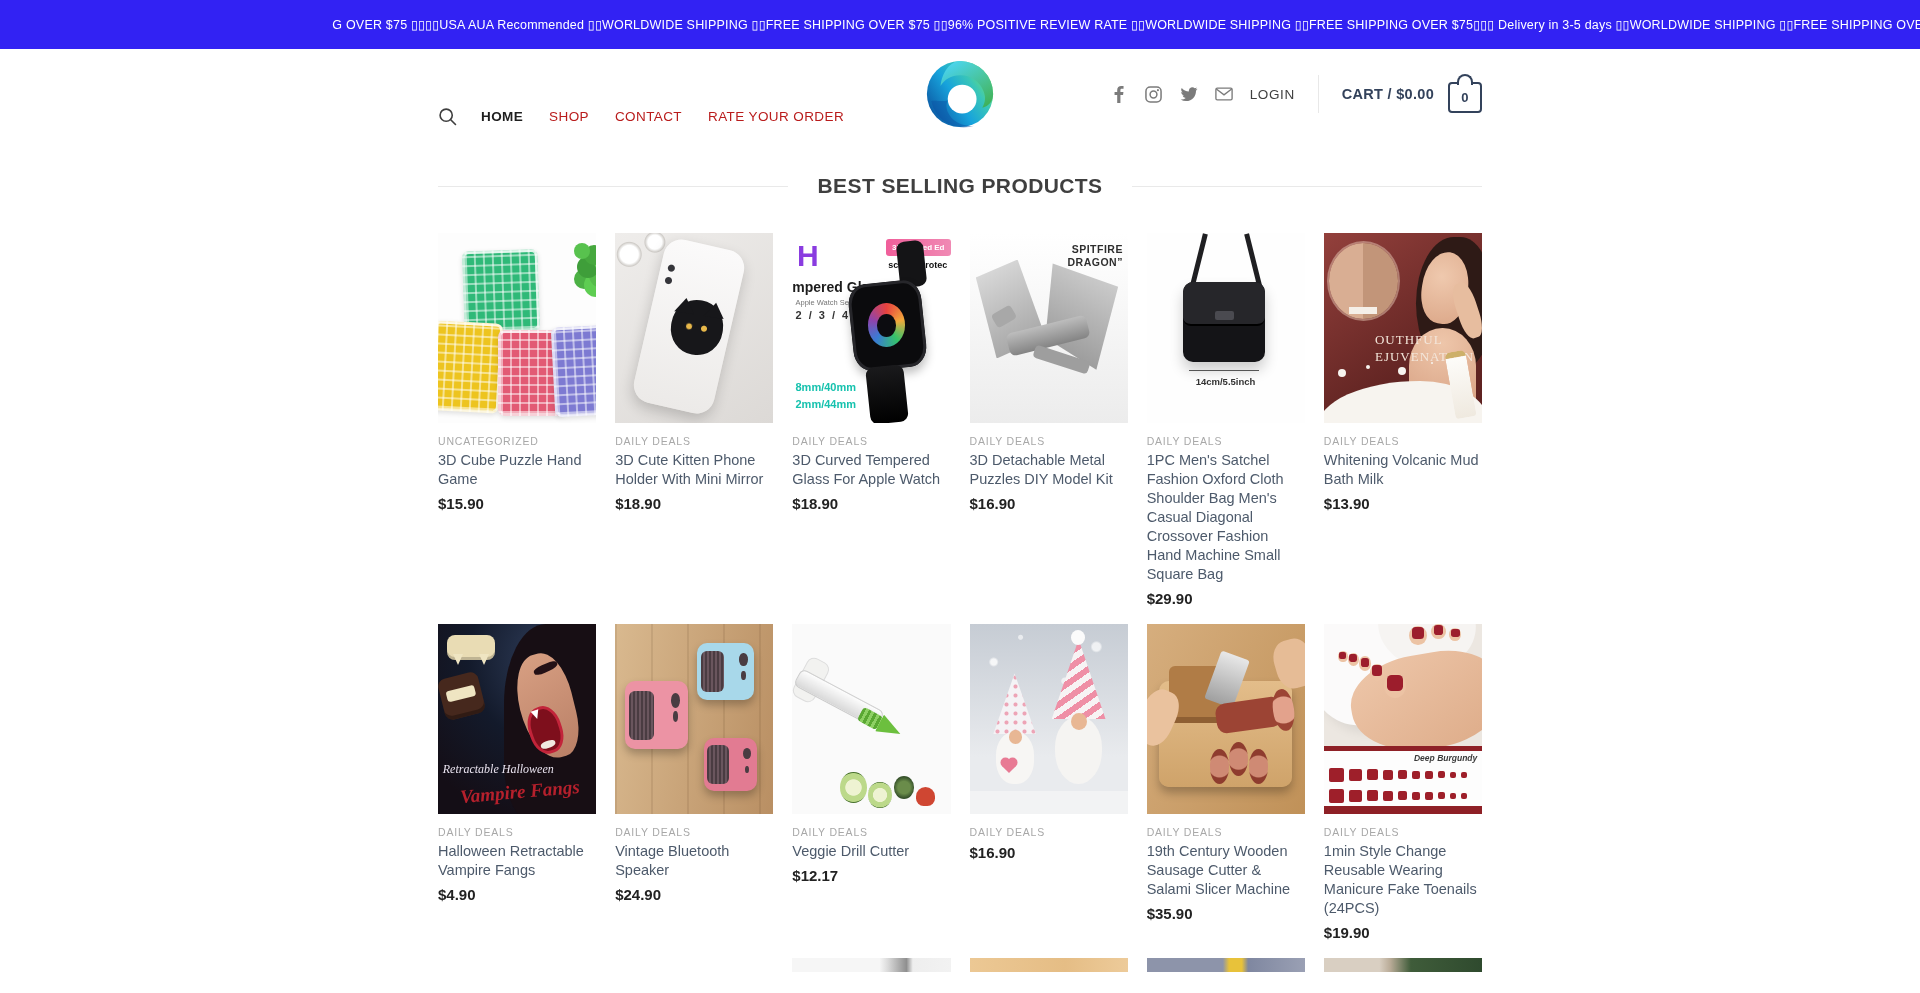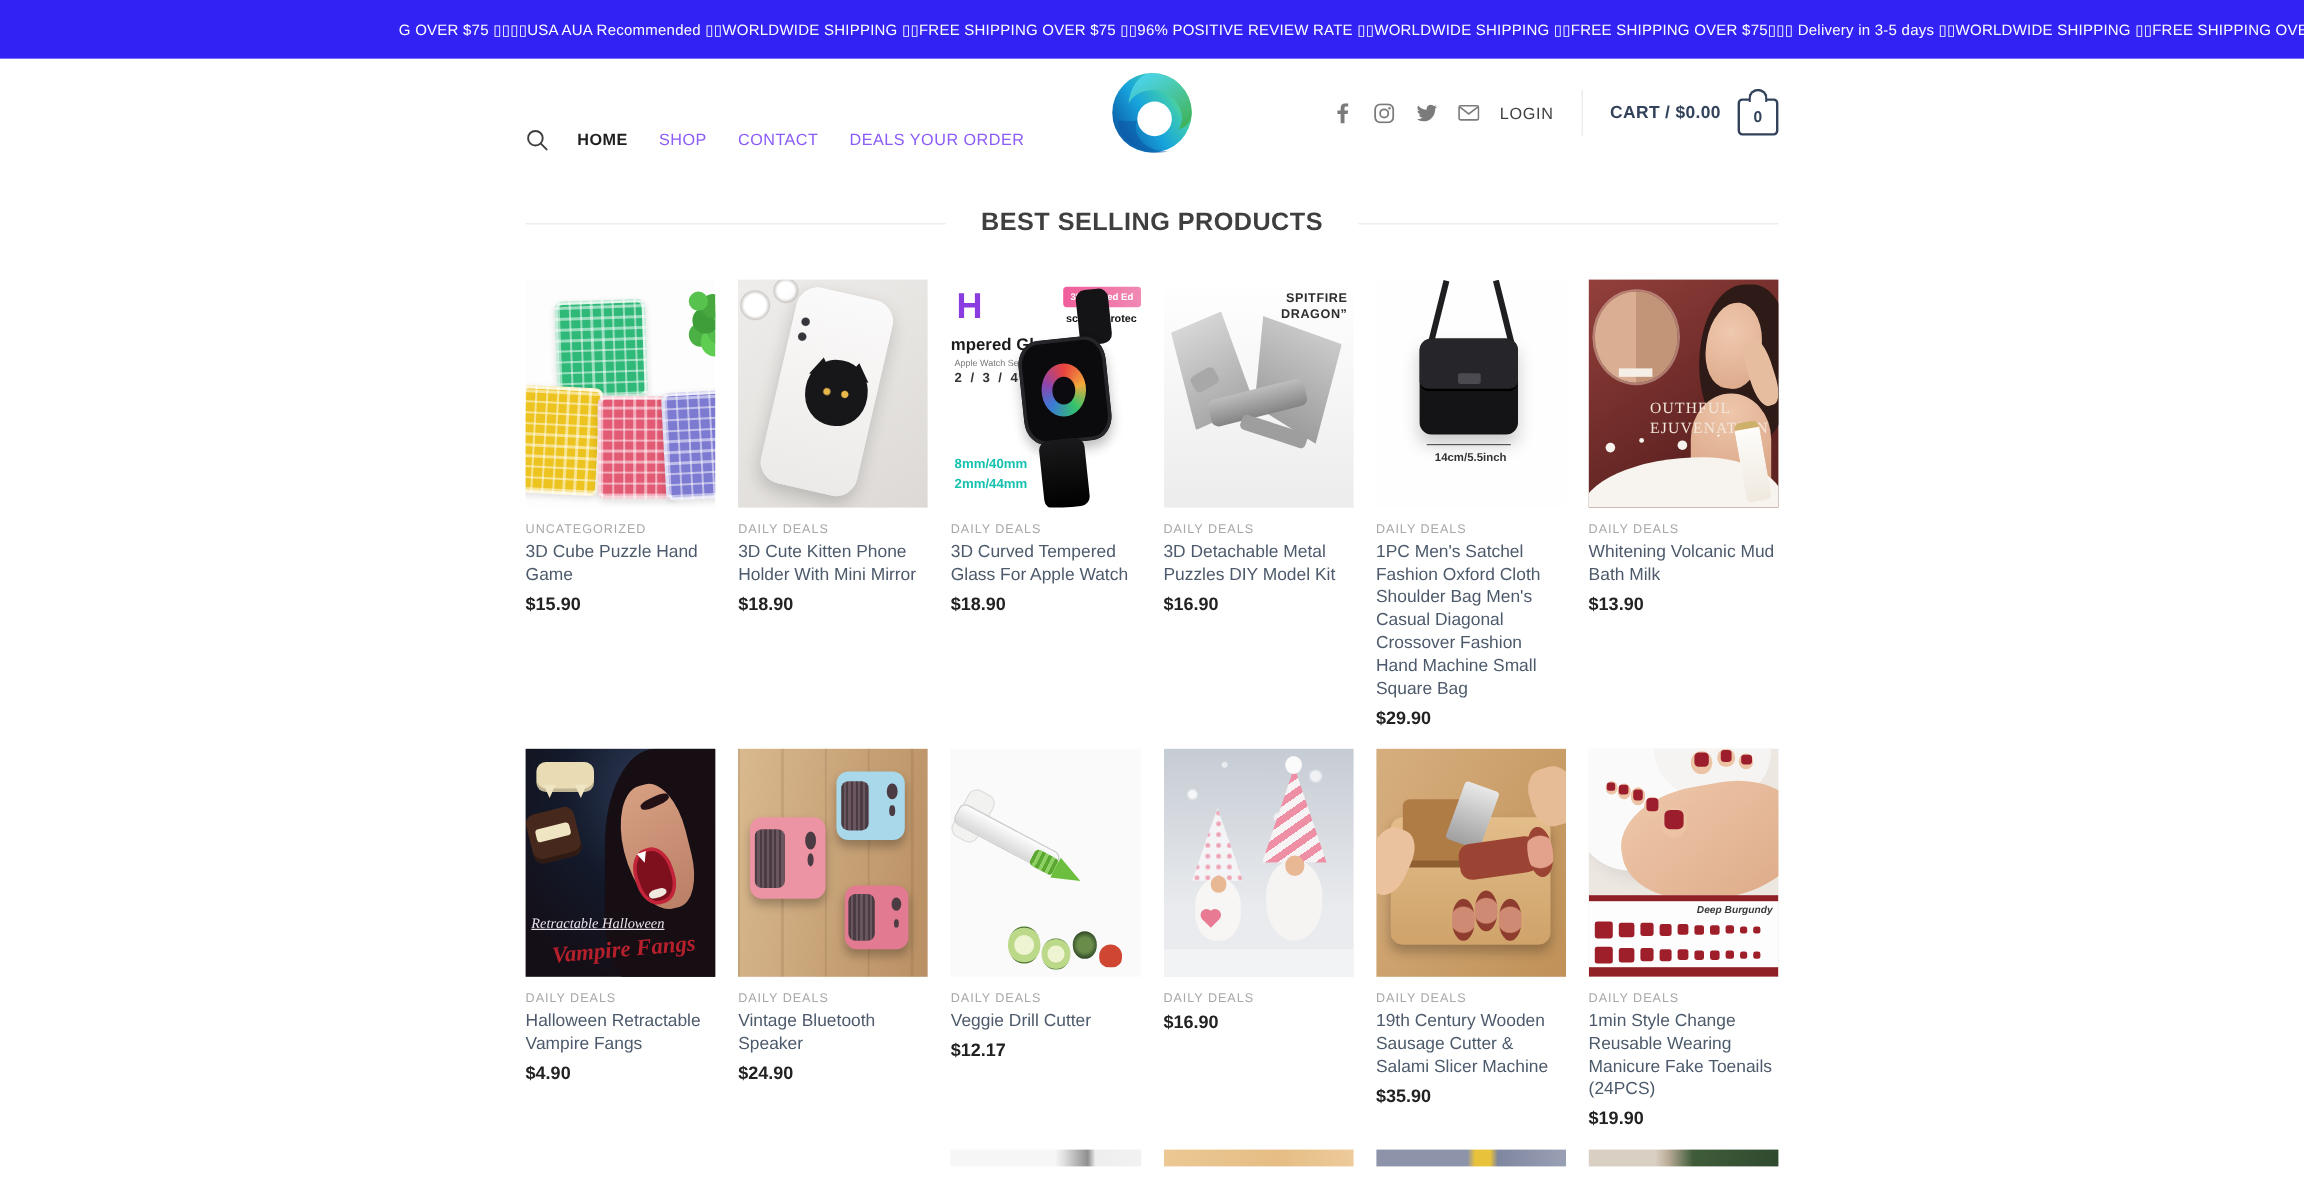--- a/index.html
+++ b/index.html
@@ -9,21 +9,21 @@
   
   .topbar{height:49px;background:#3222f3;color:#fff;display:flex;align-items:center;overflow:hidden;white-space:nowrap;}
   .topbar .marquee{font-size:12.5px;letter-spacing:.2px;margin:0 auto;transform:translateX(185px);}
 
   
   .header{height:90px;background:#fff;position:relative;}
   .header-inner{width:1044px;height:100%;margin:0 auto;position:relative;display:flex;align-items:center;justify-content:space-between;}
   .hleft{display:flex;align-items:center;gap:24px;margin-top:45px;}
   .search-btn{display:flex;align-items:center;}
   nav{display:flex;align-items:center;gap:26px;}
-  nav a{font-size:13.5px;letter-spacing:.4px;color:#8b5cf6;font-weight:400;}
+  nav a{font-size:13.5px;letter-spacing:.4px;color:#b91c1c;font-weight:400;}
   nav a.active{color:#1f1f1f;font-weight:700;}
   .logo{position:absolute;left:50%;top:50%;transform:translate(-50%,-50%);width:72px;height:72px;}
   .hright{display:flex;align-items:center;gap:17px;}
   .soc{display:flex;align-items:center;justify-content:center;width:18px;height:18px;}
   .soc svg{display:block}
   .vdiv{width:1px;height:38px;background:#e8e8e8;margin:0 6px;}
   .login{font-size:13.5px;letter-spacing:.6px;color:#3f3f3f;font-weight:500;}
   .cart{display:flex;align-items:center;gap:14px;color:#33425b;font-weight:600;font-size:14.5px;letter-spacing:.3px;}
   .cart-badge{position:relative;width:30px;height:27px;border:2px solid #33425b;border-radius:4px;display:flex;align-items:center;justify-content:center;font-size:13px;font-weight:700;color:#33425b;margin-top:6px;}
   .cart-badge::before{content:"";position:absolute;top:-10px;left:7px;width:12px;height:9px;border:2px solid #33425b;border-bottom:none;border-radius:8px 8px 0 0;background:#fff;}
@@ -125,21 +125,21 @@
   .t7 .fangs::before,.t7 .fangs::after{content:"";position:absolute;bottom:-10px;border:5px solid transparent;border-top:11px solid #efe5c2;}
   .t7 .fangs::before{left:12%}.t7 .fangs::after{right:12%}
   .t7 .case7{left:2%;top:27%;width:26%;height:22%;background:#46281d;border-radius:8px;transform:rotate(-14deg);box-shadow:inset 0 -4px 0 rgba(0,0,0,.3);}
   .t7 .case7::before{content:"";position:absolute;left:15%;top:32%;width:70%;height:26%;background:#efe5c2;border-radius:3px;}
   .t7 .hair7{right:-8%;top:0;width:66%;height:105%;background:#170e14;border-radius:40% 0 0 30%;}
   .t7 .face7{right:14%;top:15%;width:34%;height:56%;background:linear-gradient(160deg,#d8a083,#b97f66);border-radius:50% 45% 40% 55%;transform:rotate(-14deg);}
   .t7 .brow7{right:24%;top:21%;width:16%;height:4%;background:#241116;transform:rotate(-24deg);border-radius:40%;}
   .t7 .mouth7{right:22%;top:43%;width:17%;height:22%;background:#7e0f1c;border:3px solid #c2243a;border-radius:45%;transform:rotate(-18deg);}
   .t7 .mouth7::before{content:"";position:absolute;left:20%;top:-1px;border:4px solid transparent;border-top:9px solid #fff;}
   .t7 .mouth7::after{content:"";position:absolute;left:15%;bottom:6%;width:55%;height:18%;background:#f1e8e0;border-radius:40%;}
-  .t7 .l1{left:3%;top:73%;font:italic 400 12px/1 "Liberation Serif",serif;color:#e9e3ef;text-decoration:underline;}
+  .t7 .l1{left:3%;top:73%;font:italic 400 12px/1 "Liberation Serif",serif;color:#e9e3ef;}
   .t7 .l2{left:14%;top:83%;font:italic 700 19px/1 "Liberation Serif",serif;color:#b5202c;transform:rotate(-5deg);}
 
   
   .t8{background:repeating-linear-gradient(90deg,rgba(90,60,30,.12) 0 2px,transparent 2px 36px),linear-gradient(100deg,#d9b98f,#b98f63);}
   .t8 .sp{border-radius:10px;box-shadow:0 5px 8px rgba(0,0,0,.25);}
   .t8 .sp::before{content:"";position:absolute;left:7%;top:14%;width:40%;height:72%;background:repeating-linear-gradient(90deg,#4a3c42 0 2px,#6a565e 2px 4px);border-radius:6px;}
   .t8 .sp::after{content:"";position:absolute;right:12%;top:18%;width:15%;height:22%;border-radius:50%;background:#4a3c42;box-shadow:0 16px 0 -2px #4a3c42;}
   .t8 .s1{left:6%;top:30%;width:40%;height:36%;background:#ec93a4;}
   .t8 .s2{left:52%;top:10%;width:36%;height:30%;background:#a8d8ea;}
   .t8 .s3{left:56%;top:60%;width:34%;height:28%;background:#e27b92;}
@@ -223,21 +223,21 @@
       <span class="search-btn">
         <svg width="19" height="19" viewBox="0 0 20 20">
             <circle cx="8.6" cy="8.6" r="6.4" fill="none" stroke="#3f3f3f" stroke-width="1.7"></circle>
             <line x1="13.4" y1="13.4" x2="18.4" y2="18.4" stroke="#3f3f3f" stroke-width="1.7" stroke-linecap="round"></line>
           </svg>
       </span>
       <nav>
         <a class="active">HOME</a>
         <a>SHOP</a>
         <a>CONTACT</a>
-        <a>DEALS YOUR ORDER</a>
+        <a>RATE YOUR ORDER</a>
       </nav>
     </div>
 
     <a class="logo">
       <svg viewBox="0 0 100 100" width="72" height="72">
         <defs>
           <linearGradient id="lgA" x1="5%" y1="80%" x2="95%" y2="20%">
             <stop offset="0%" stop-color="#0c59a4"></stop>
               <stop offset="42%" stop-color="#17a3dc"></stop>
             <stop offset="72%" stop-color="#39c6b8"></stop>

